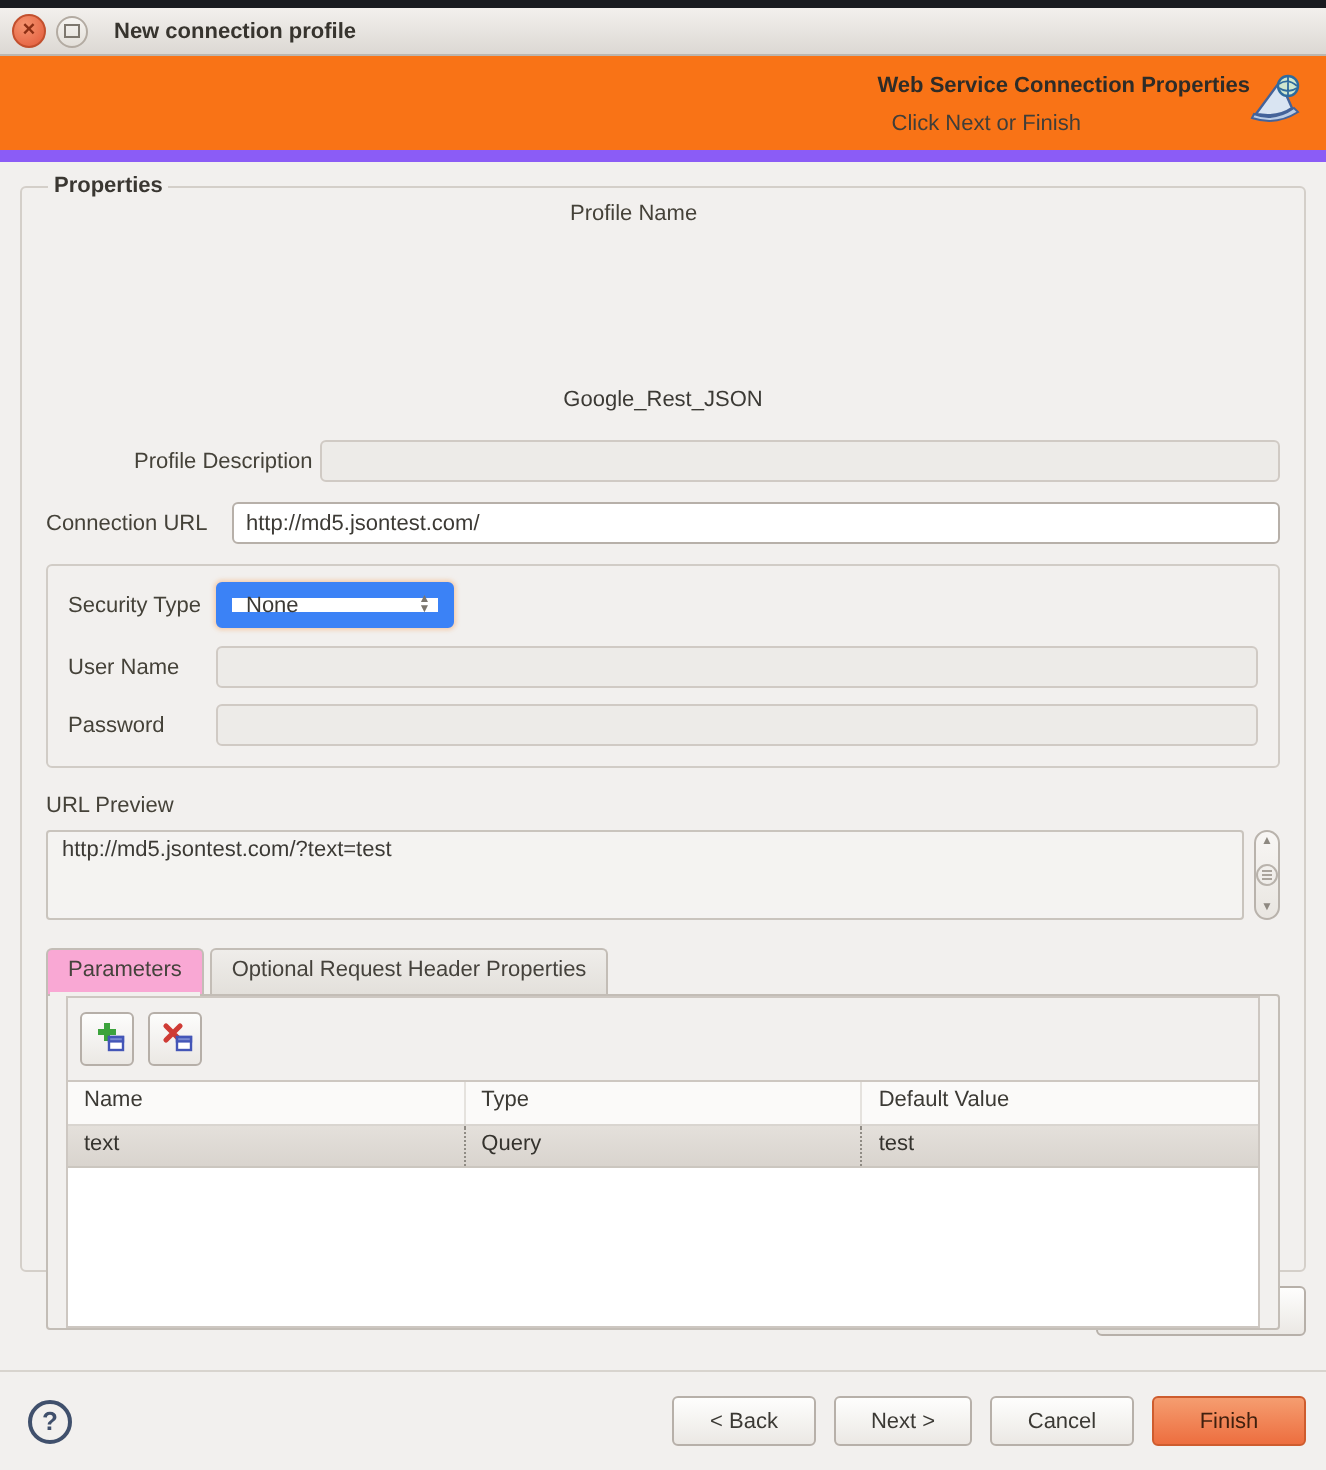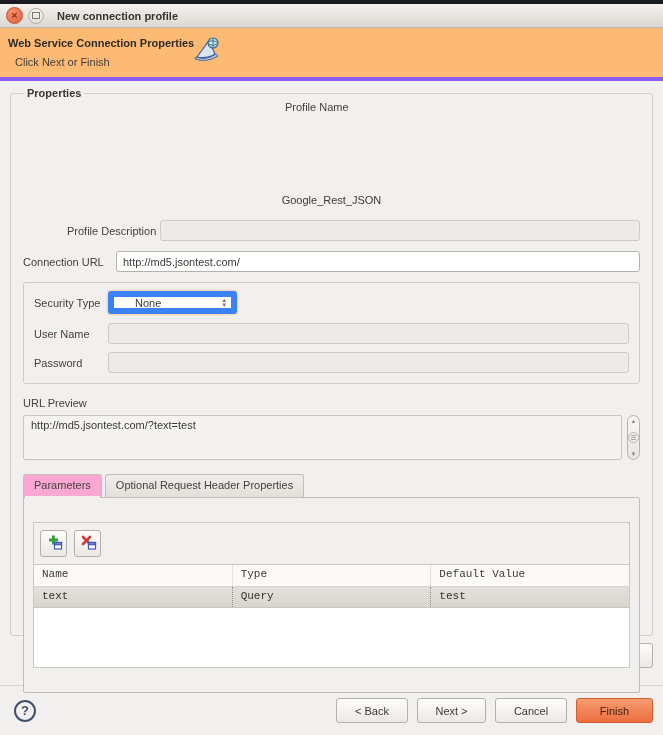--- a/index.html
+++ b/index.html
@@ -29,23 +29,23 @@
   .tb-max{
     width:16px;height:16px;border-radius:50%;box-sizing:border-box;
     border:1px solid #b3aba2;background:linear-gradient(#f6f4f1,#e3dfd9);
     display:flex;align-items:center;justify-content:center;
   }
   .tb-max::after{content:"";width:6px;height:5px;border:1px solid #7d776e;}
   .tb-title{font-weight:bold;color:#37342e;margin-left:8px;}
 
   
   .header{
-    background:#fdba74;height:53px;flex:0 0 53px;box-sizing:border-box;
-    border-bottom:4px solid #8b5cf6;
-    display:flex;justify-content:flex-start;align-items:flex-start;
+    background:#f97316;height:53px;flex:0 0 53px;box-sizing:border-box;
+    border-bottom:6px solid #8b5cf6;
+    display:flex;justify-content:flex-end;align-items:flex-start;
     padding:9px 12px 0 8px;
   }
   .h-title{font-weight:bold;color:#2e2c28;margin-bottom:7px;}
   .h-sub{margin-left:7px;color:#403e39;}
 
   
   .dlg-body{flex:1;padding:6px 10px 0;box-sizing:border-box;}
   fieldset.props{
     border:1px solid #d4cfc9;border-radius:3px;margin:0;
     padding:2px 12px 10px;height:549px;box-sizing:border-box;
@@ -67,23 +67,23 @@
     display:inline-flex;align-items:center;height:23px;box-sizing:border-box;
     border:1px solid #b7b0a9;border-radius:3px;background:#fff;
     padding:0 5px 0 8px;
   }
   .spinner .spin-val{color:#3c3a35;}
   .spin-arrows{
     display:flex;flex-direction:column;align-items:center;
     margin-left:10px;color:#7b766e;font-size:6px;line-height:5px;
   }
   .spinner.focused{
-    border:6px solid #3b82f6;
+    border:8px solid #3b82f6;
     box-shadow:0 0 2px 1px rgba(244,176,122,.55);
-    padding:0 4px 0 21px;
+    padding:0 4px 0 7px;
     gap:36px;
   }
 
   .security-box{
     margin-top:10px;border:1px solid #d1ccc6;border-radius:3px;
     padding:8px 10px 10px;
   }
   .security-box .frow .flabel{width:74px;flex:0 0 74px;}
 
   .preview-label{margin-top:13px;color:#454239;}
@@ -110,23 +110,22 @@
   .tabs{display:flex;margin-top:14px;position:relative;}
   .tab{
     border:1px solid #c3bdb6;border-bottom:none;border-radius:3px 3px 0 0;
     padding:4px 10px 0;height:23px;box-sizing:border-box;
     background:linear-gradient(#efedea,#e3e0db);color:#45423c;margin-right:3px;
   }
   .tab.active{background:#f9a8d4;position:relative;z-index:2;}
   .tab.active::after{content:"";position:absolute;left:1px;right:1px;bottom:-1px;height:2px;background:#f2f0ee;}
   .tab-content{
     border:1px solid #c3bdb6;border-radius:0 2px 2px 2px;
-    height:196px;box-sizing:border-box;padding:24px 9px;position:relative;z-index:1;
+    height:168px;box-sizing:border-box;padding:0 9px;position:relative;z-index:1;
     background:#f2f0ee;
-    font-family:Liberation Mono, monospace;
   }
   .inner-panel{
     border:1px solid #cdc7c1;height:100%;box-sizing:border-box;
     display:flex;flex-direction:column;
   }
   .toolbar{display:flex;gap:7px;padding:7px 6px;}
   .tool-btn{
     width:27px;height:27px;box-sizing:border-box;
     border:1px solid #b6afa8;border-radius:3px;
     background:linear-gradient(#fdfdfc,#ebe8e4);

